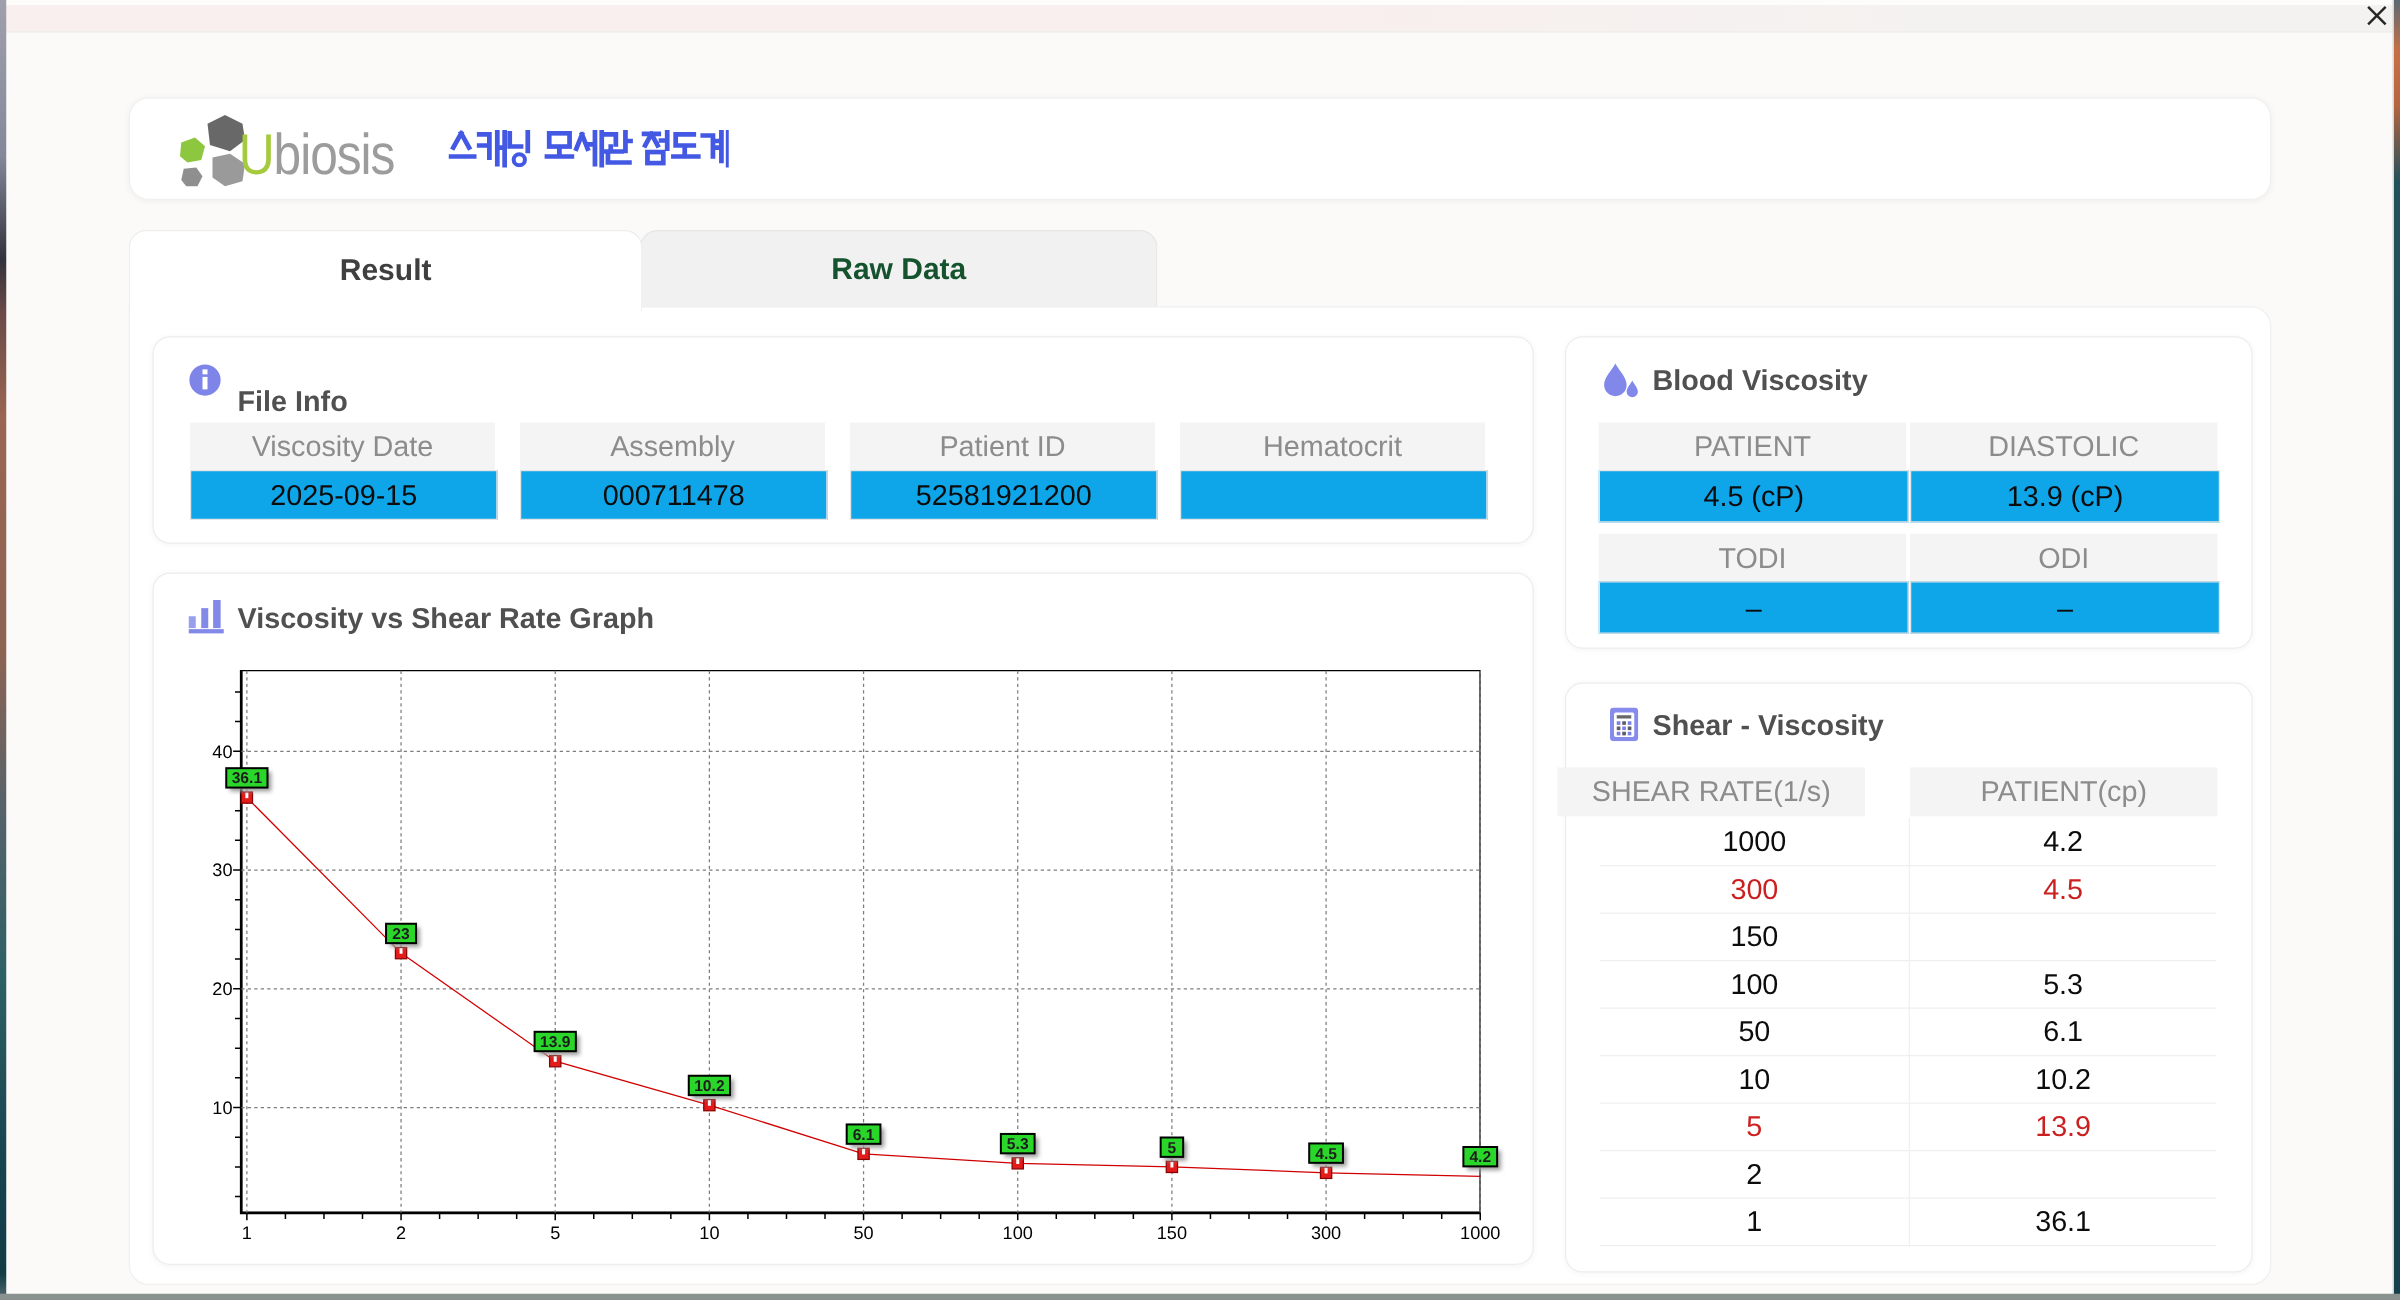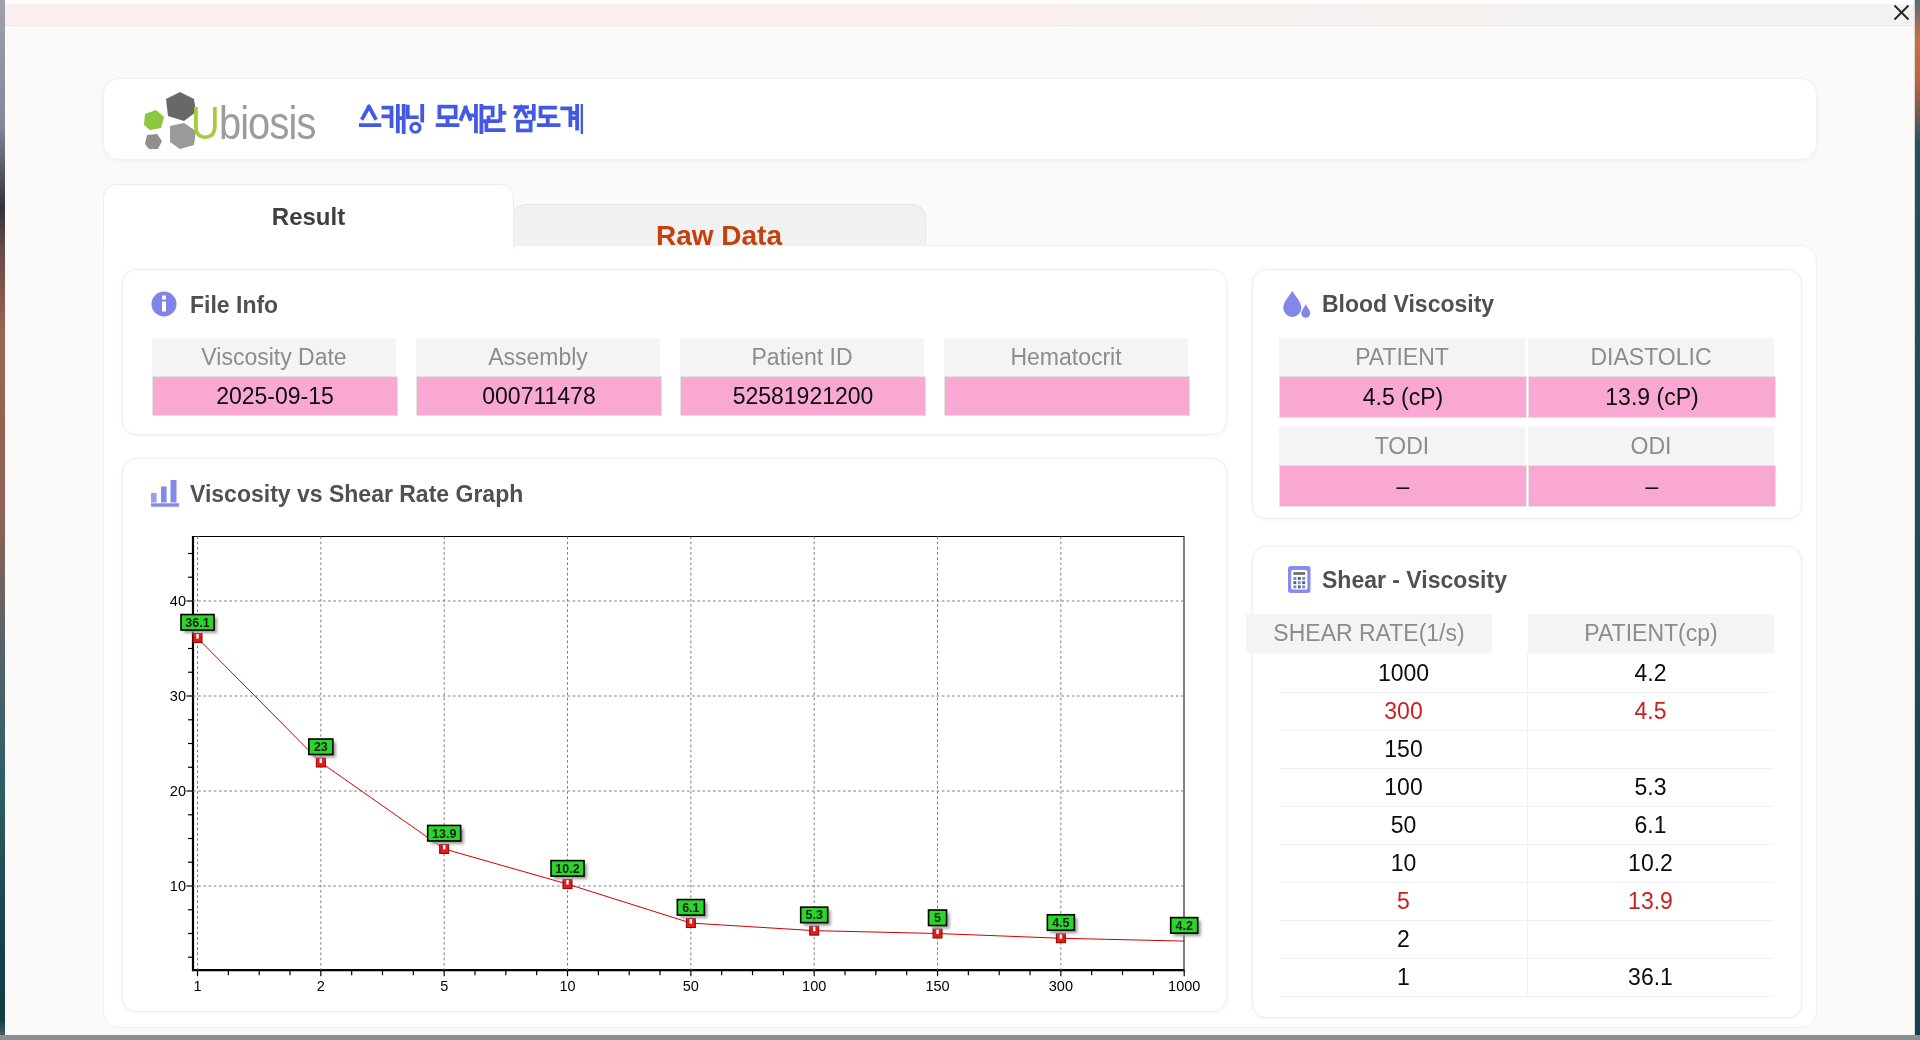--- a/index.html
+++ b/index.html
@@ -23,37 +23,37 @@
 
   
   #logocard{left:103px;top:78px;width:1712px;height:80px;border-radius:16px;border-color:#f0f0f0;}
 
   
   #tab-result{left:103px;top:184px;width:409px;height:64px;background:#fff;
     border:1px solid #ededed;border-bottom:none;border-radius:14px 14px 0 0;z-index:3;
     display:flex;align-items:center;justify-content:center;font-size:24px;font-weight:bold;color:#3f3f3f;}
   #tab-raw{left:512px;top:184px;width:412px;height:62px;background:#f2f1f1;
     border:1px solid #e6e6e6;border-bottom:none;border-radius:14px 14px 0 0;z-index:1;
-    display:flex;align-items:center;justify-content:center;font-size:28px;font-weight:bold;color:#c2410c;margin-top:20px;}
+    display:flex;align-items:center;justify-content:center;font-size:24px;font-weight:bold;color:#14532d;}
 
   
   #content{left:103px;top:245px;width:1712px;height:781px;background:#fff;
     border:1px solid #f0f0f0;border-radius:0 16px 16px 16px;z-index:2;}
 
   
   #fileinfo{left:122px;top:269px;width:1103px;height:164px;z-index:4;}
   #graphcard{left:122px;top:458px;width:1103px;height:552px;z-index:4;}
   #bloodcard{left:1252px;top:269px;width:548px;height:248px;z-index:4;}
   #shearcard{left:1252px;top:546px;width:548px;height:470px;z-index:4;}
 
   .cardtitle{position:absolute;font-size:23px;font-weight:bold;color:#505050;}
 
   .hdrcell{position:absolute;background:#f4f4f4;color:#8c8c8c;font-size:23px;
     display:flex;align-items:center;justify-content:center;}
-  .valcell{position:absolute;background:#f9a8d4;border:1px solid #e4e4e4;color:#0c0c0c;
+  .valcell{position:absolute;background:#0ea5e9;border:1px solid #e4e4e4;color:#0c0c0c;
     font-size:23px;
     display:flex;align-items:center;justify-content:center;}
 
   
   .srow{position:absolute;left:27px;width:493px;height:38px;border-bottom:1px solid #efefef;}
   .srow div{position:absolute;top:0;height:38px;display:flex;align-items:center;justify-content:center;
     font-size:23px;color:#0c0c0c;}
   .srow .c1{left:0;width:247px;border-right:1px solid #f0f0f0;}
   .srow .c2{left:248px;width:245px;}
   .red{color:#cc2020 !important;}
@@ -110,21 +110,21 @@
 <div id="tab-raw" class="abs">Raw Data</div>
 <div id="tab-result" class="abs">Result</div>
 <div id="content" class="abs"></div>
 
 <div id="fileinfo" class="card"></div>
 <svg class="abs" style="left:151px;top:291px;z-index:5" width="26" height="26" viewBox="0 0 26 26">
   <circle cx="13" cy="13" r="12.5" fill="#7f84e8"></circle>
   <rect x="11" y="10.5" width="4" height="10" fill="#fff"></rect>
   <rect x="11" y="4.5" width="4" height="4" fill="#fff"></rect>
 </svg>
-<div class="cardtitle" style="left:190px;top:292px;z-index:5;">File Info</div>
+<div class="cardtitle" style="left:190px;top:308px;z-index:5;">File Info</div>
 
 <div class="hdrcell" style="left:152px;top:338px;width:244px;height:38px;z-index:5;">Viscosity Date</div>
 <div class="valcell" style="left:152px;top:376px;width:244px;height:38px;z-index:5;">2025-09-15</div>
 <div class="hdrcell" style="left:416px;top:338px;width:244px;height:38px;z-index:5;">Assembly</div>
 <div class="valcell" style="left:416px;top:376px;width:244px;height:38px;z-index:5;">000711478</div>
 <div class="hdrcell" style="left:680px;top:338px;width:244px;height:38px;z-index:5;">Patient ID</div>
 <div class="valcell" style="left:680px;top:376px;width:244px;height:38px;z-index:5;">52581921200</div>
 <div class="hdrcell" style="left:944px;top:338px;width:244px;height:38px;z-index:5;">Hematocrit</div>
 <div class="valcell" style="left:944px;top:376px;width:244px;height:38px;z-index:5;"></div>
 

